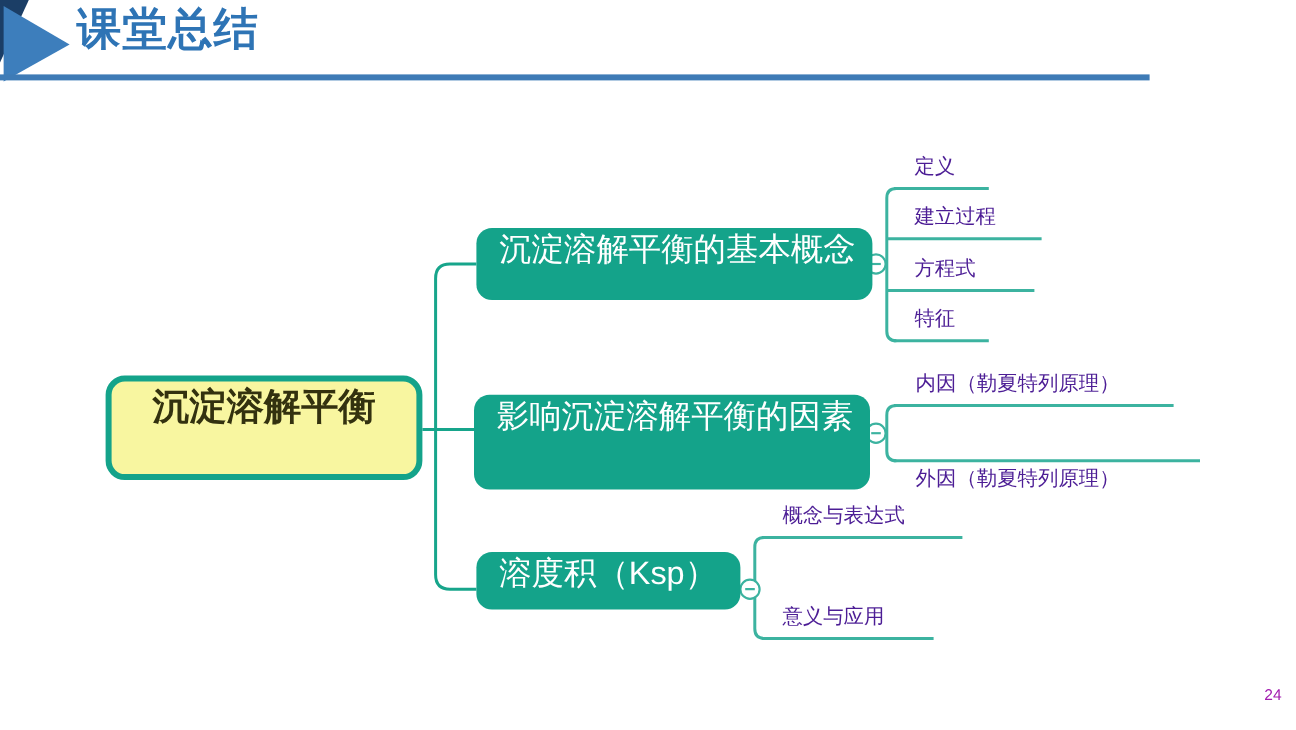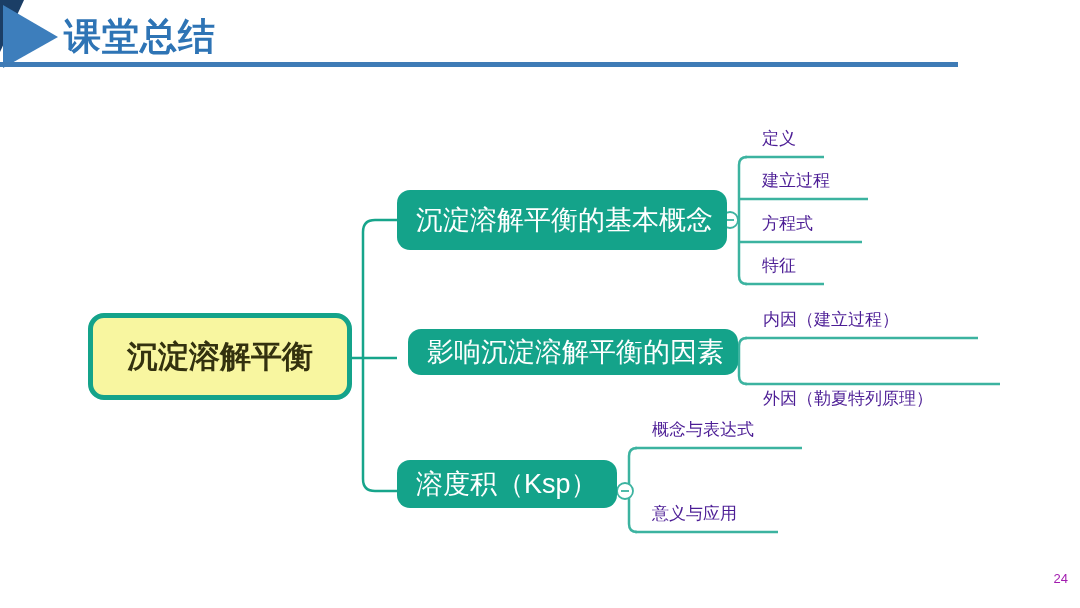--- a/index.html
+++ b/index.html
@@ -2,42 +2,42 @@
 <html><head>
 <meta charset="utf-8">
 <style>
   * { margin: 0; padding: 0; box-sizing: border-box; }
   html, body { width: 1080px; height: 608px; background: #fff; overflow: hidden; }
   body { position: relative; font-family: "Liberation Sans", "DejaVu Sans", sans-serif; }
 
   
   .header-svg { position: absolute; left: 0; top: 0; width: 1080px; height: 80px; }
   .page-title {
-    position: absolute; left: 64px; top: 12px;
+    position: absolute; left: 64px; top: 0;
     font-size: 37px; font-weight: bold; color: #2E74B5; letter-spacing: 1px;
   }
 
   
   .map-svg { position: absolute; left: 0; top: 0; width: 1080px; height: 608px; }
 
-  .node { position: absolute; display: flex; align-items: center; }
+  .node { position: absolute; display: flex; }
 
   .root-node {
     left: 88px; top: 313px; width: 264px; height: 87px;
     background: #F8F6A0; border: 5px solid #14A38A; border-radius: 16px;
     justify-content: center;
     font-size: 31px; font-weight: bold; color: #33310F;
   }
 
   .branch-node {
     background: #14A38A; border-radius: 13px;
     color: #FFFFFF; font-size: 27px; padding-left: 19px;
   }
   .branch-1 { left: 397px; top: 190px; width: 330px; height: 60px; }
-  .branch-2 { left: 408px; top: 329px; width: 330px; height: 46px; }
+  .branch-2 { left: 395px; top: 329px; width: 330px; height: 79px; }
   .branch-3 { left: 397px; top: 460px; width: 220px; height: 48px; }
 
   .leaf { position: absolute; font-size: 17px; color: #4c1d95; height: 30px; line-height: 30px; white-space: nowrap; }
   .leaf-b1-0 { left: 762px; top: 124px; }
   .leaf-b1-1 { left: 762px; top: 166px; }
   .leaf-b1-2 { left: 762px; top: 209px; }
   .leaf-b1-3 { left: 762px; top: 251px; }
   .leaf-b2-0 { left: 763px; top: 305px; }
   .leaf-b2-1 { left: 763px; top: 351px; margin-top: 33px; }
   .leaf-b3-0 { left: 652px; top: 415px; text-align: right; }
@@ -114,19 +114,19 @@
 </div>
 <div class="node branch-node branch-3">
   <span>溶度积（Ksp）</span>
 </div>
 
 <div class="leaf leaf-b1-0">定义</div>
 <div class="leaf leaf-b1-1">建立过程</div>
 <div class="leaf leaf-b1-2">方程式</div>
 <div class="leaf leaf-b1-3">特征</div>
 
-<div class="leaf leaf-b2-0">内因（建立过程）</div>
+<div class="leaf leaf-b2-0">内因（勒夏特列原理）</div>
 <div class="leaf leaf-b2-1">外因（勒夏特列原理）</div>
 
 <div class="leaf leaf-b3-0">概念与表达式</div>
 <div class="leaf leaf-b3-1">意义与应用</div>
 
 <div class="page-number">24</div>
 
 </body></html>

